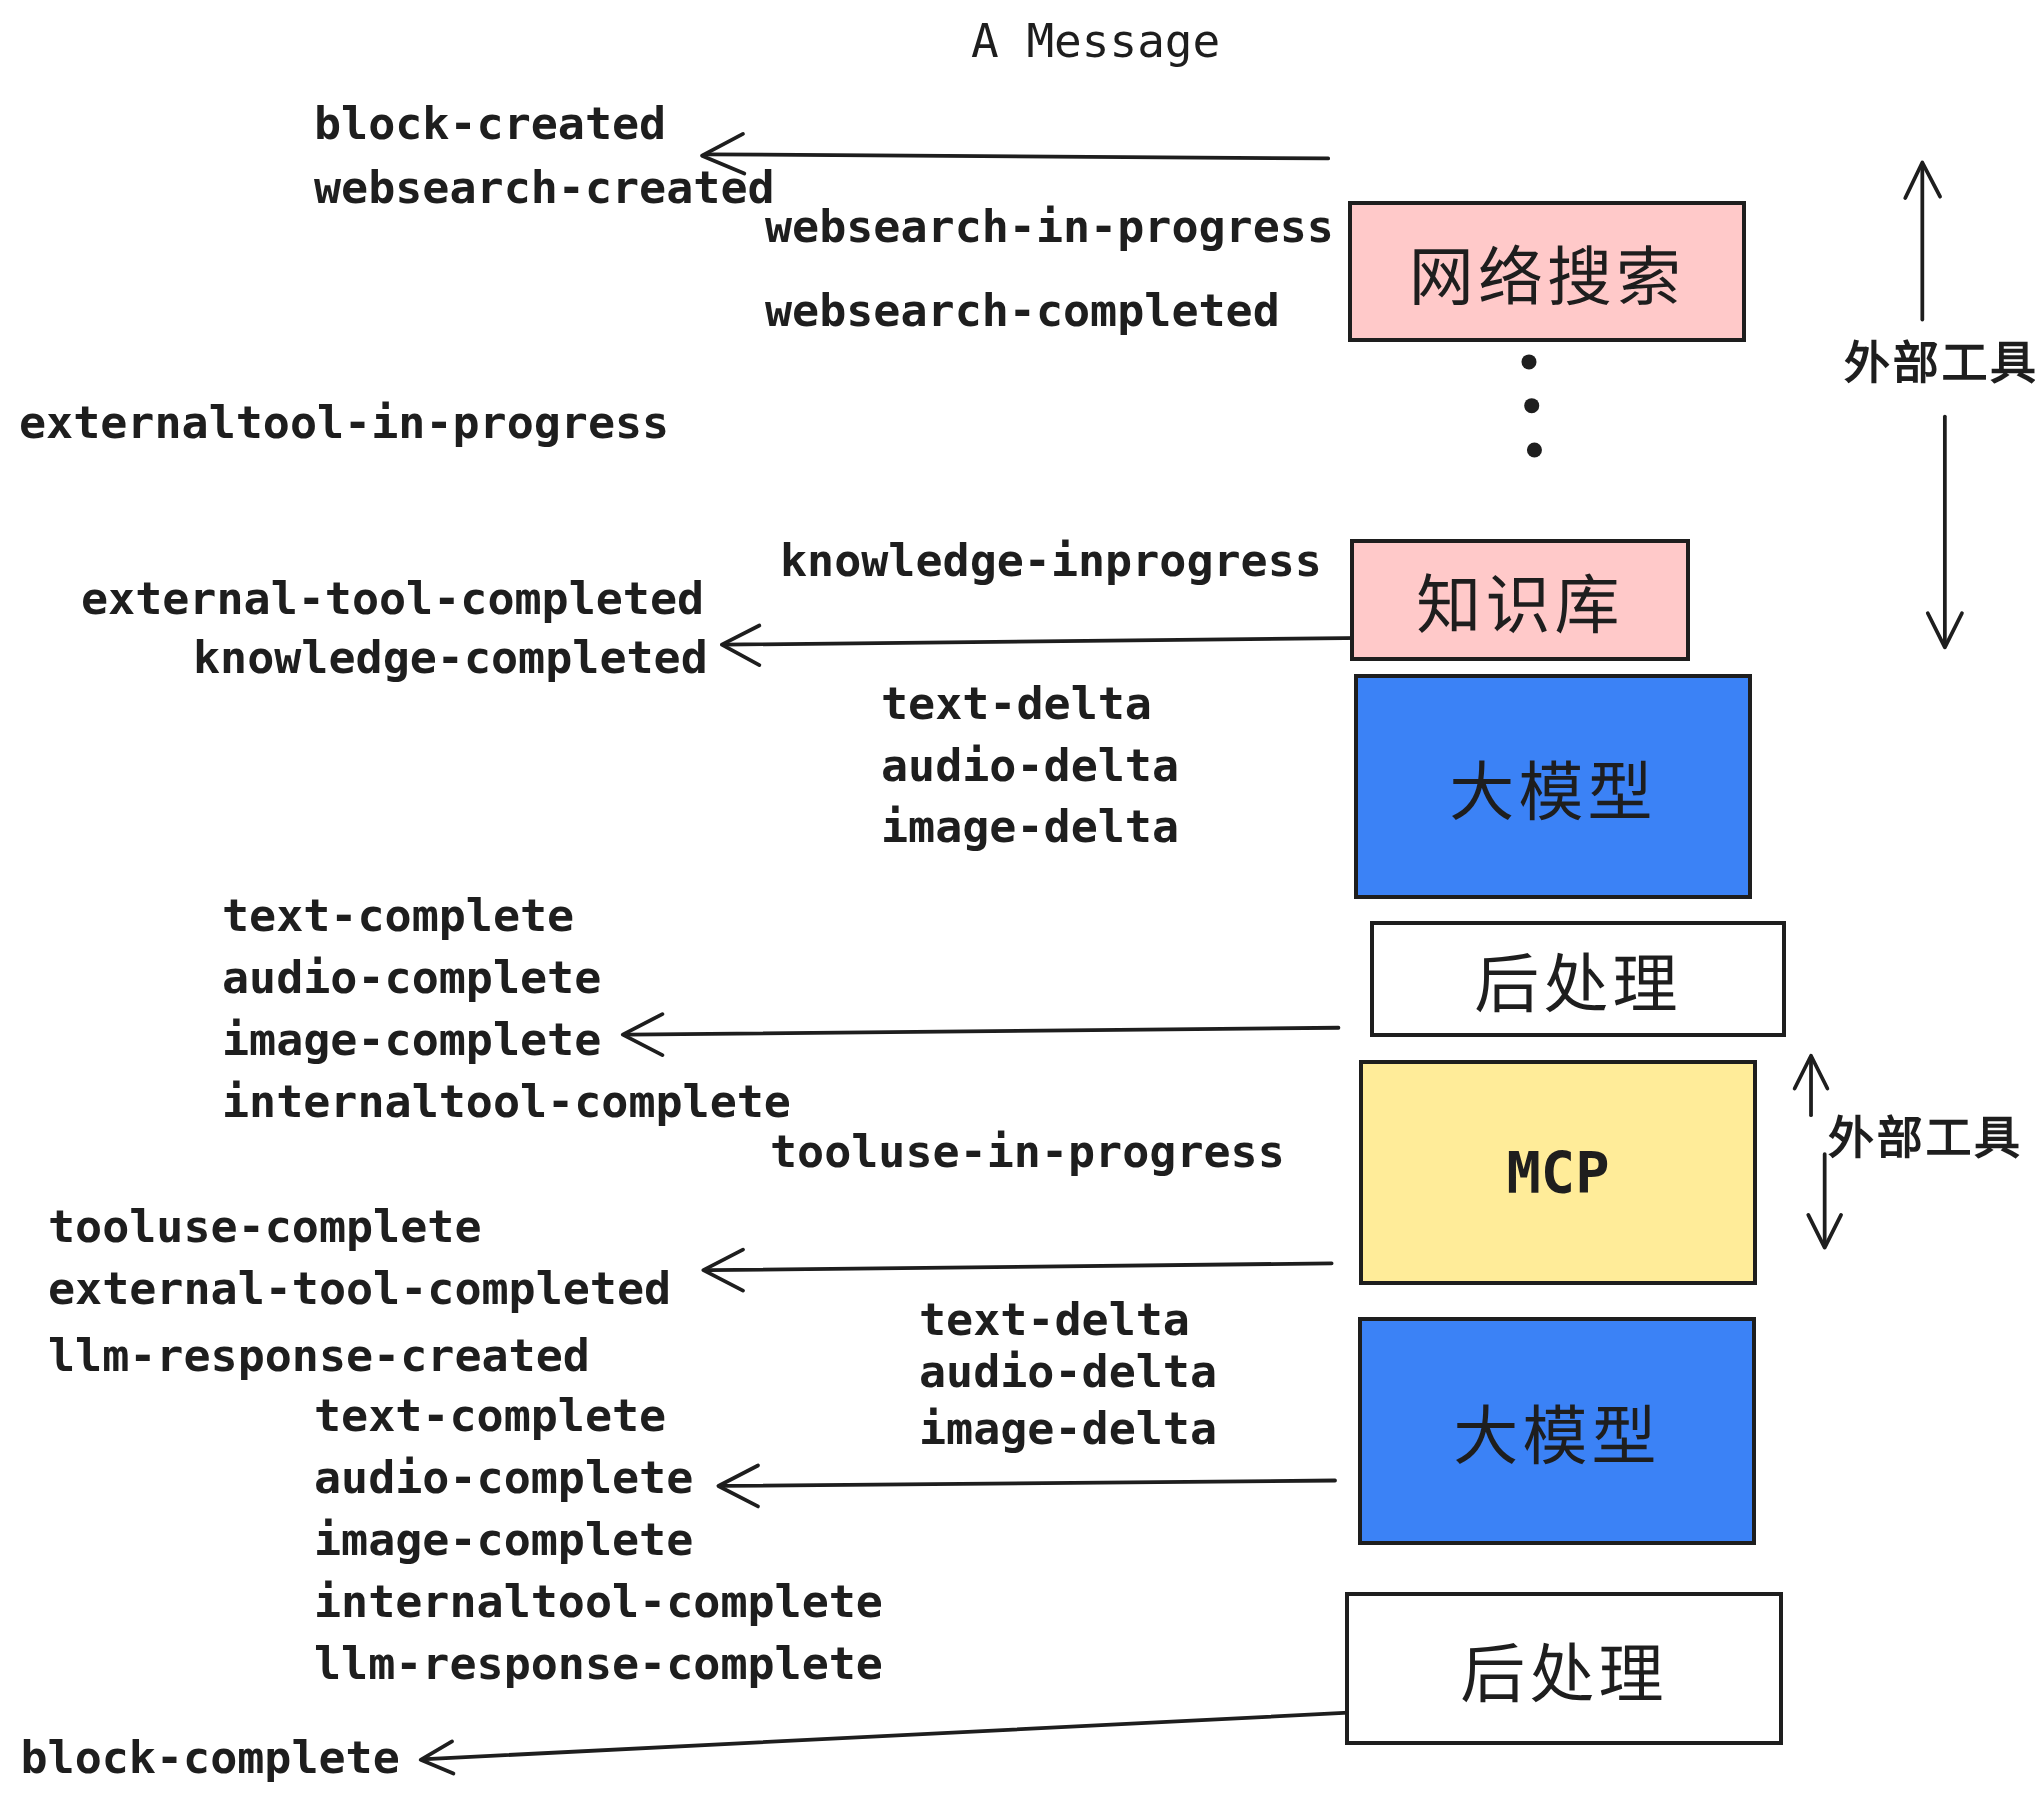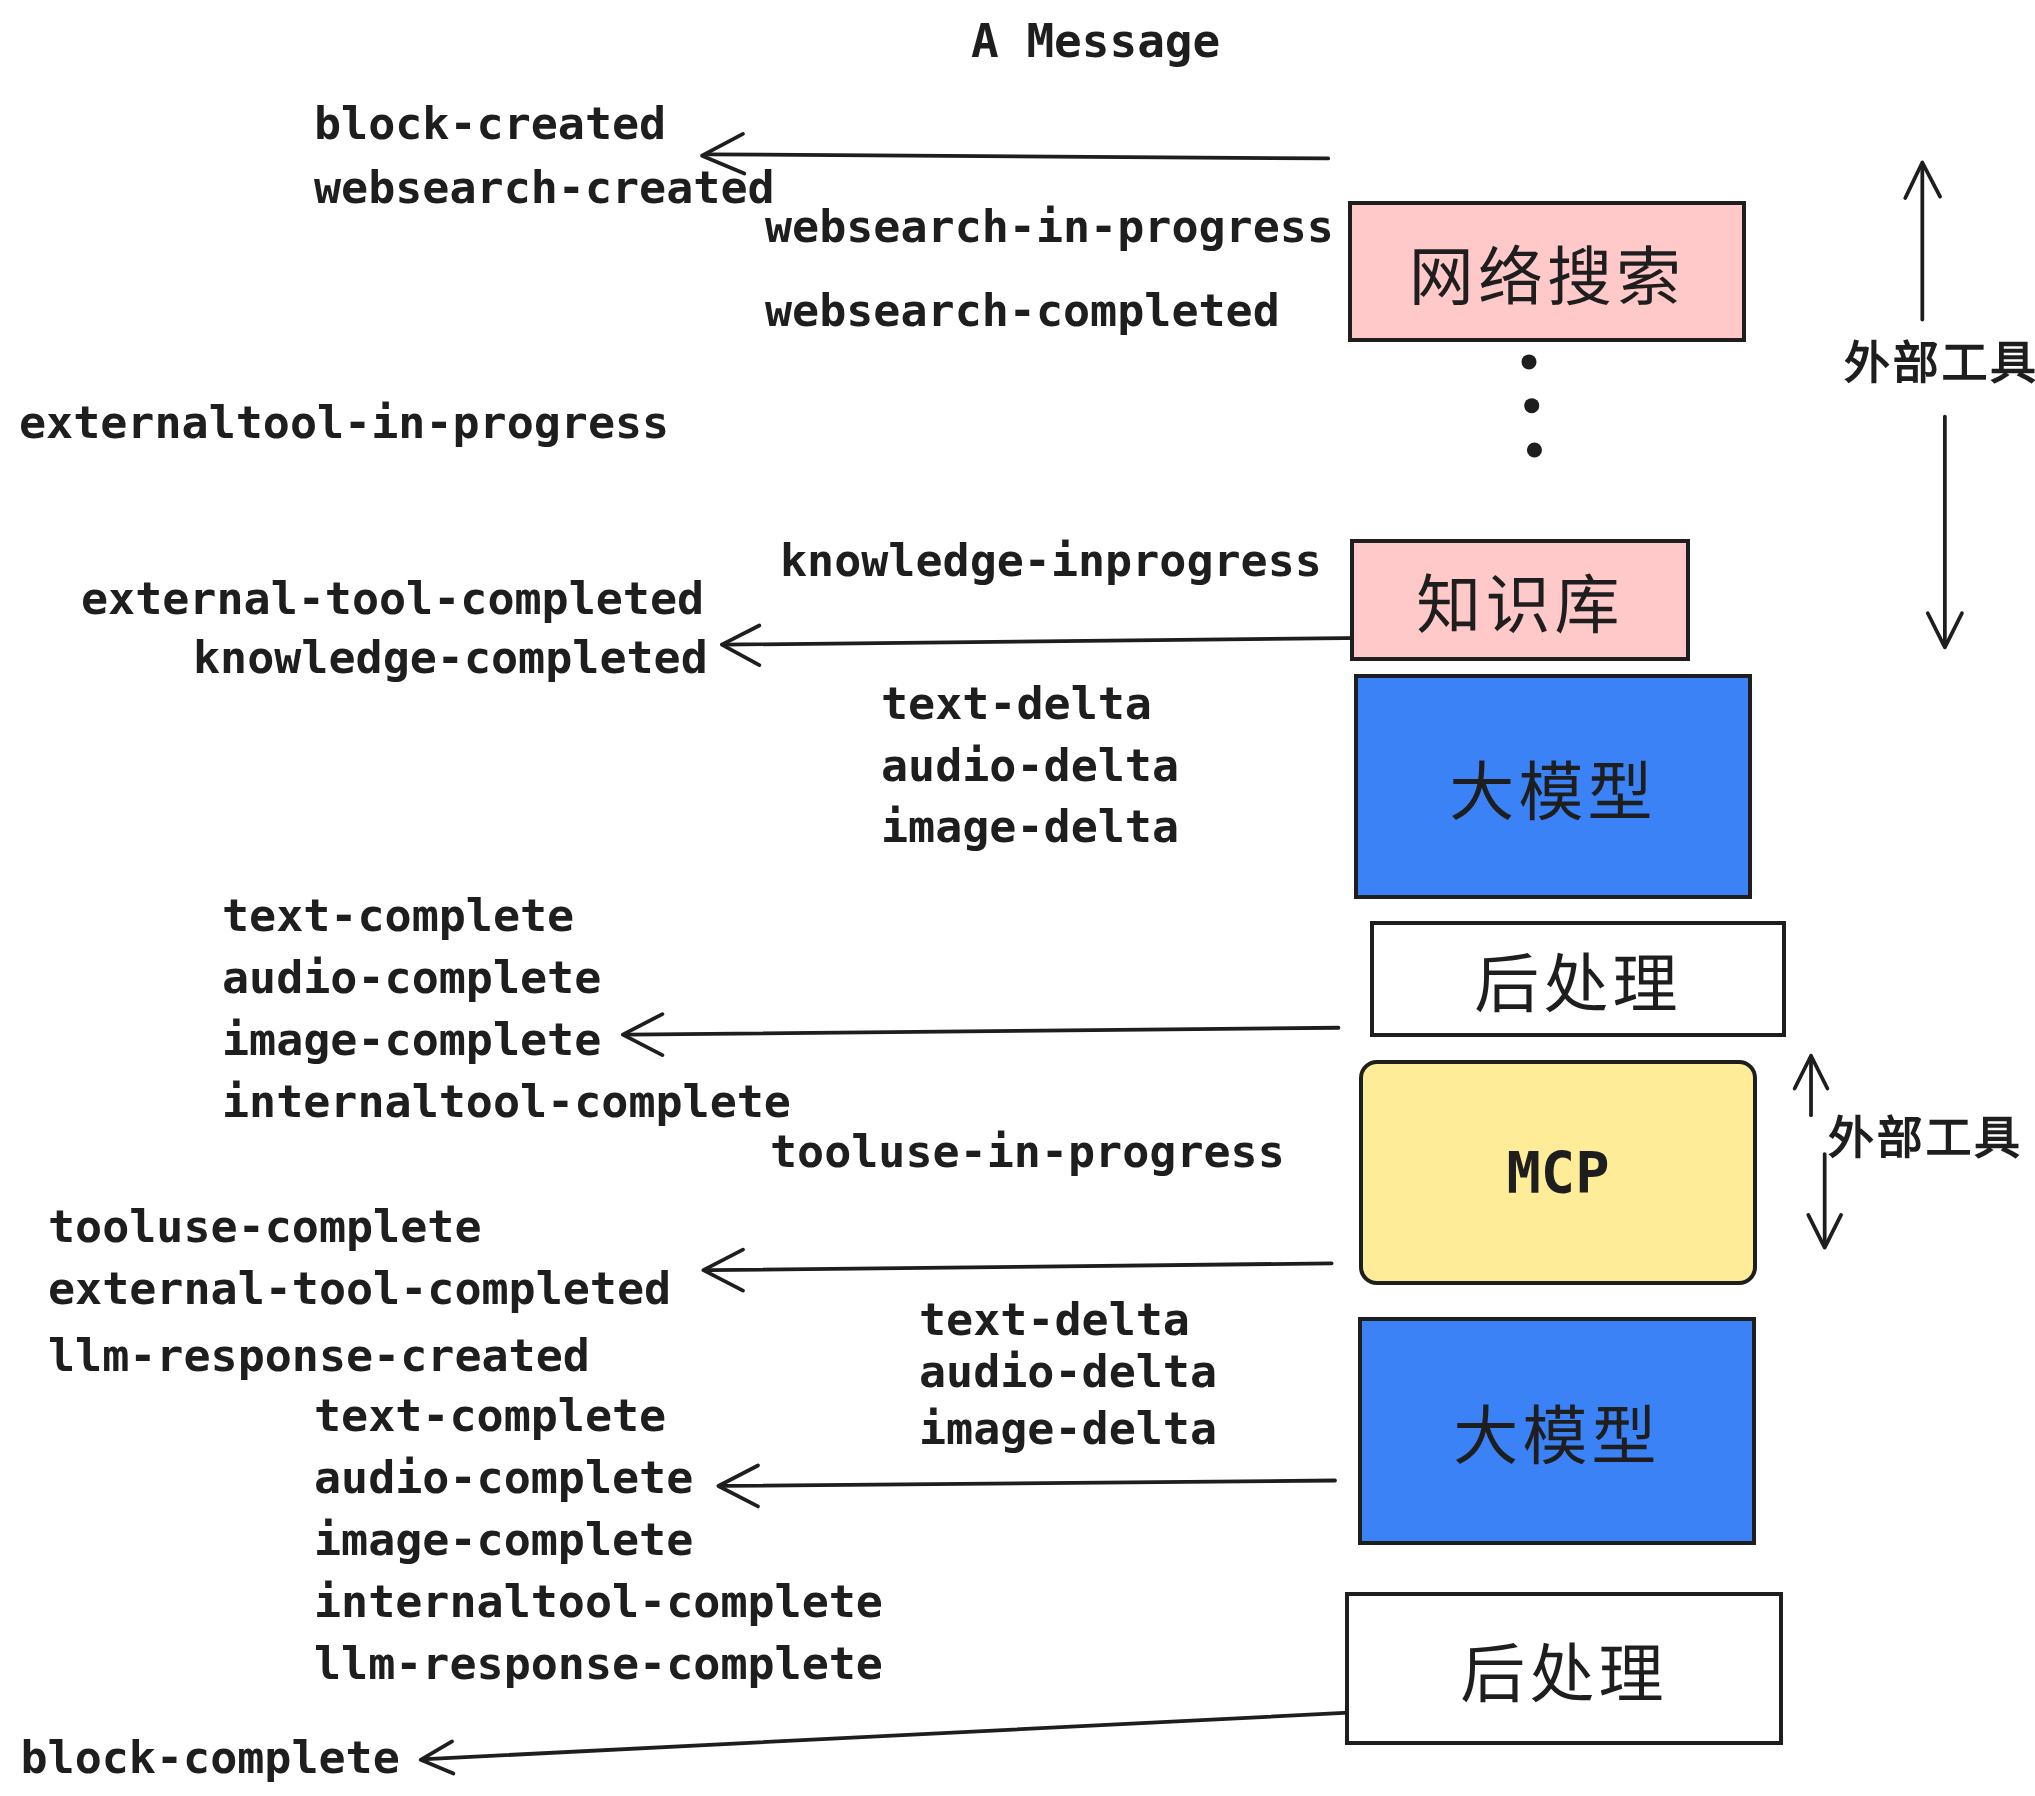--- a/index.html
+++ b/index.html
@@ -19,21 +19,21 @@
     position: absolute;
     font-size: 45px;
     font-weight: 700;
     line-height: 55px;
     white-space: nowrap;
     letter-spacing: 0px;
   }
   .title {
     position: absolute;
     left: 971px; top: 13.7px;
-    font-size: 46px; font-weight: 700; line-height: 55px; white-space: nowrap;
+    font-size: 46px; font-weight: 400; line-height: 55px; white-space: nowrap;
   }
   .box {
     position: absolute;
     border: 4.8px solid #1e1e1e;
     display: flex; align-items: center; justify-content: center;
     box-sizing: border-box;
     margin-top: 28px;
   }
   .box .cn {
     font-family: "Liberation Sans", "DejaVu Sans", sans-serif;
@@ -147,21 +147,21 @@
   </div>
   <div class="box box-pink" style="left:1350px; top:511px;  width:340px; height:122px;">
     <span class="cn" lang="zh-CN">知识库</span>
   </div>
   <div class="box box-green" style="left:1354px; top:646px;  width:398px; height:225px;">
     <span class="cn" lang="zh-CN">大模型</span>
   </div>
   <div class="box box-white" style="left:1370px; top:893px; width:416px; height:116px;">
     <span class="cn" lang="zh-CN">后处理</span>
   </div>
-  <div class="box box-yellow" style="left:1359px; top:1032px; width:398px; height:225px;border-radius:18px;">
+  <div class="box box-yellow" style="left:1359px; top:1032px; width:398px; height:225px;">
     <span class="mono-big">MCP</span>
   </div>
   <div class="box box-green" style="left:1358px; top:1289px; width:398px; height:228px;">
     <span class="cn" lang="zh-CN">大模型</span>
   </div>
   <div class="box box-white" style="left:1345px; top:1564px; width:438px; height:153px;">
     <span class="cn" lang="zh-CN">后处理</span>
   </div>
 
   <div class="side-label" lang="zh-CN" style="left:1844px; top:336px;">外部工具</div>

